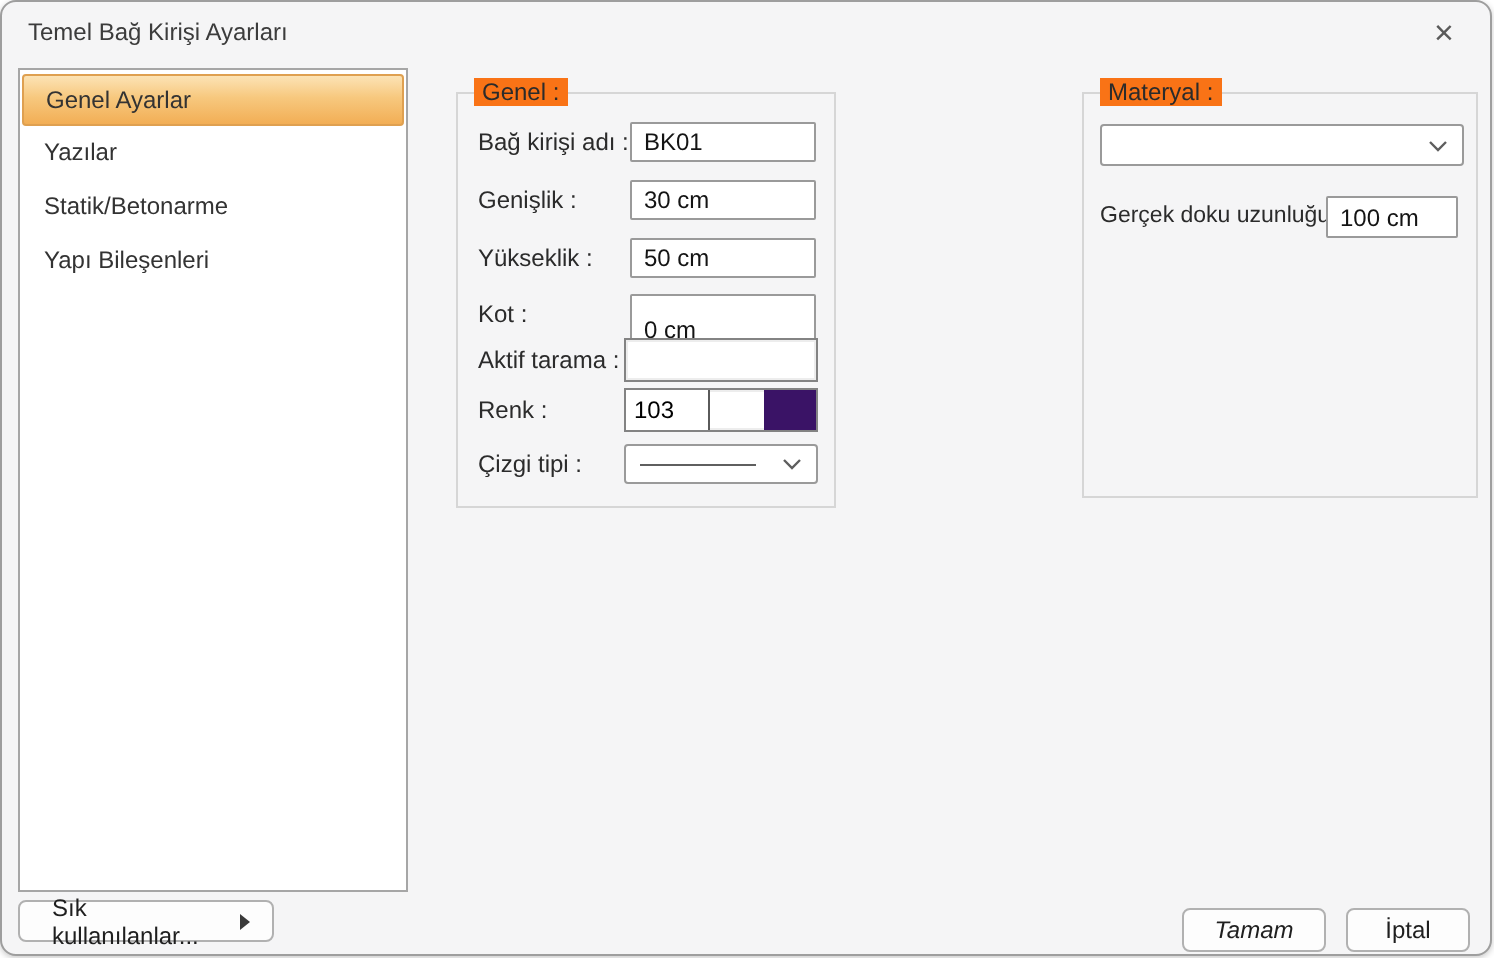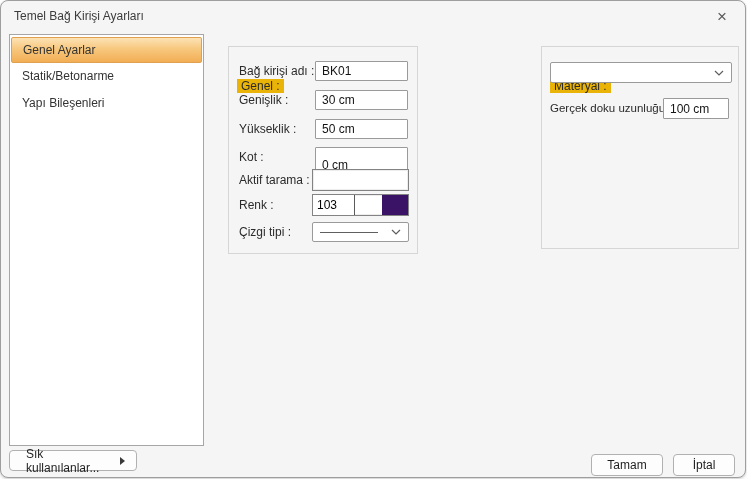--- a/index.html
+++ b/index.html
@@ -22,22 +22,22 @@
   
   .listbox { position: absolute; left: 8px; top: 33px; width: 195px; height: 412px;
     background: #fff; border: 1px solid #A6A6A6; padding-top: 2px; }
   .list-item { height: 27px; line-height: 27px; padding-left: 12px; color: #333; }
   .list-item.selected { margin: 0 1px; height: 26px; line-height: 24px; padding-left: 11px;
     border: 1px solid #DFA050; border-radius: 2px;
     background: linear-gradient(#FCE3B5, #F7C87E 45%, #F2AE55); }
 
   
   .group { position: absolute; border: 1px solid #D6D6D6; }
-  .group-title { position: absolute; top: -8px; left: 8px; background: #eab308;
-    padding: 0 4px; color: #2B2B2B; white-space: nowrap; margin-top: 40px; }
+  .group-title { position: absolute; top: -8px; left: 8px; background: #f97316;
+    padding: 0 4px; color: #2B2B2B; white-space: nowrap; }
 
   .lbl { position: absolute; color: #2B2B2B; white-space: nowrap; }
 
   input.txt { position: absolute; border: 1px solid #9A9A9A; background: #fff;
     font: 12px "Liberation Sans", sans-serif; padding: 0 2px 0 6px; color: #141414;
     border-radius: 1px; outline: none; }
 
   .sunken { position: absolute; background: #fff; border: 1px solid #838383;
     box-shadow: inset 0 0 0 1px #EDEDED; }
   .renk-frame { display: flex; align-items: stretch; overflow: hidden; gap: 27px; }
@@ -77,20 +77,23 @@
   <div class="titlebar">
     <div class="title">Temel Bağ Kirişi Ayarları</div>
     <div class="close-btn">
       <span>×</span>
     </div>
   </div>
 
   <div class="listbox">
     <div class="list-item selected">
       <span>Genel Ayarlar</span>
+    </div>
+    <div class="list-item">
+      <span>Yazılar</span>
     </div>
     <div class="list-item">
       <span>Statik/Betonarme</span>
     </div>
     <div class="list-item">
       <span>Yapı Bileşenleri</span>
     </div>
   </div>
 
   <div class="group" style="left:227px; top:45px; width:190px; height:208px;">
@@ -143,21 +146,21 @@
 
     <span class="lbl" style="left:8px; top:51px; line-height:21px; font-size:11.5px;">Gerçek doku uzunluğu :</span>
     <input class="txt" style="left: 121px; top: 51px; width: 66px; height: 21px;" value="100 cm">
   </div>
 
   <div class="btn fav-btn" style="left:8px; top:449px; width:128px; height:21px;">
     <span>Sık kullanılanlar...</span>
     <span class="arrow-right"></span>
   </div>
 
-  <div class="btn" style="left:590px; top:453px; width:72px; height:22px;">
+  <div class="btn" style="left:590px; top:453px; width:72px; height:22px;font-style:italic;">
     <span>Tamam</span>
   </div>
 
   <div class="btn" style="left:672px; top:453px; width:62px; height:22px;">
     <span>İptal</span>
   </div>
 
 </div>
 
 </body></html>

